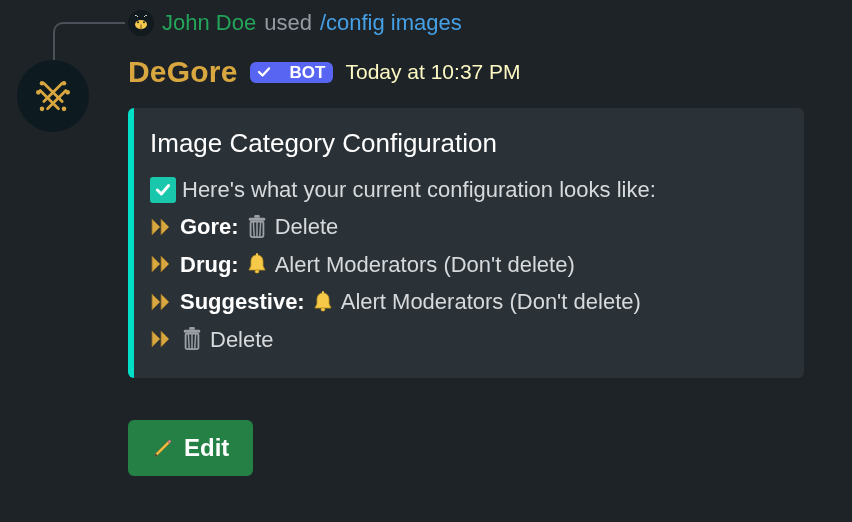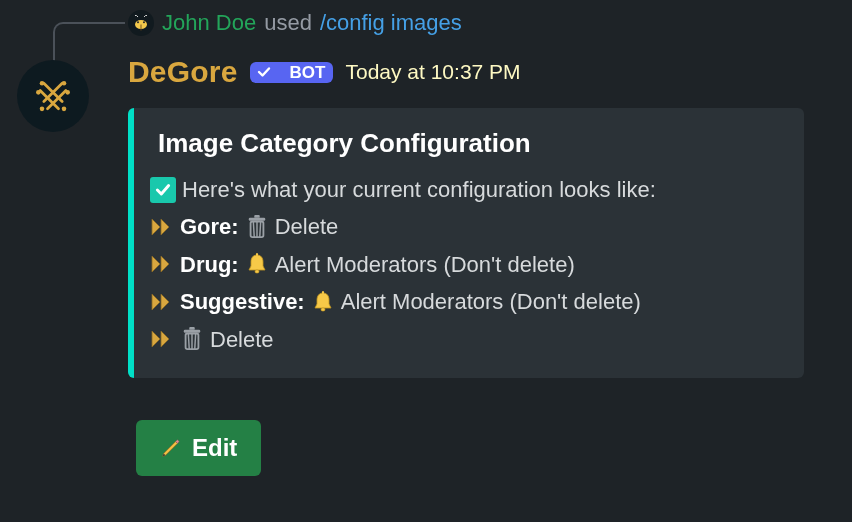--- a/index.html
+++ b/index.html
@@ -90,22 +90,22 @@
   .embed-accent{
     position:absolute;
     left:0;top:0;bottom:0;width:6px;
     background:#00e0c7;
     border-top-left-radius:6px;
     border-bottom-left-radius:6px;
   }
   .embed-title{
     color:#fff;
     font-size:26px;
-    font-weight:700;
-    margin:2px 0 12px 8px;
+    font-weight:400;
+    margin:2px 0 12px 0;
   }
   .embed-line{
     font-size:22px;
     line-height:1.7;
     color:#d7dadc;
     display:flex;
     align-items:center;
     flex-wrap:wrap;
     gap:6px;
   }
@@ -126,21 +126,20 @@
     background:#248045;
     color:#fff;
     font-size:24px;
     font-weight:600;
     border:none;
     border-radius:6px;
     padding:14px 24px;
     display:inline-flex;
     gap:10px;
     cursor:pointer;
-    margin-left:8px;
   }
 </style>
 </head>
 <body>
 
 <div class="canvas">
 
   <div class="reply-line"></div>
 
   <div class="reply-row">

